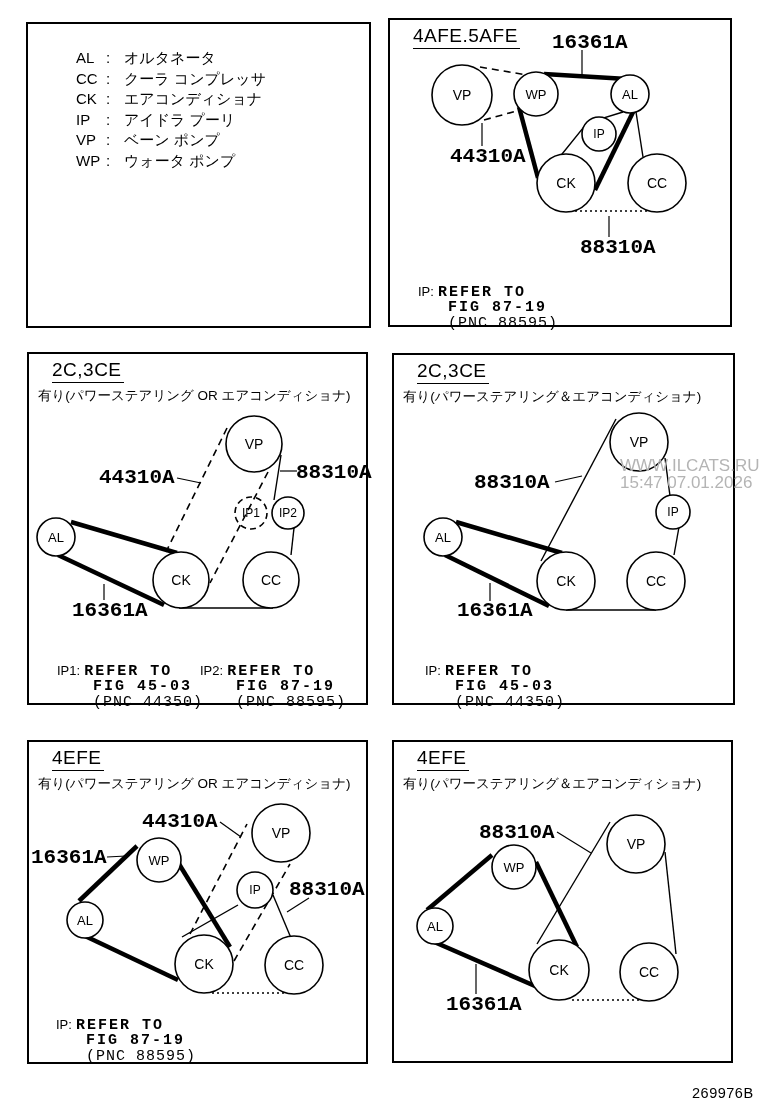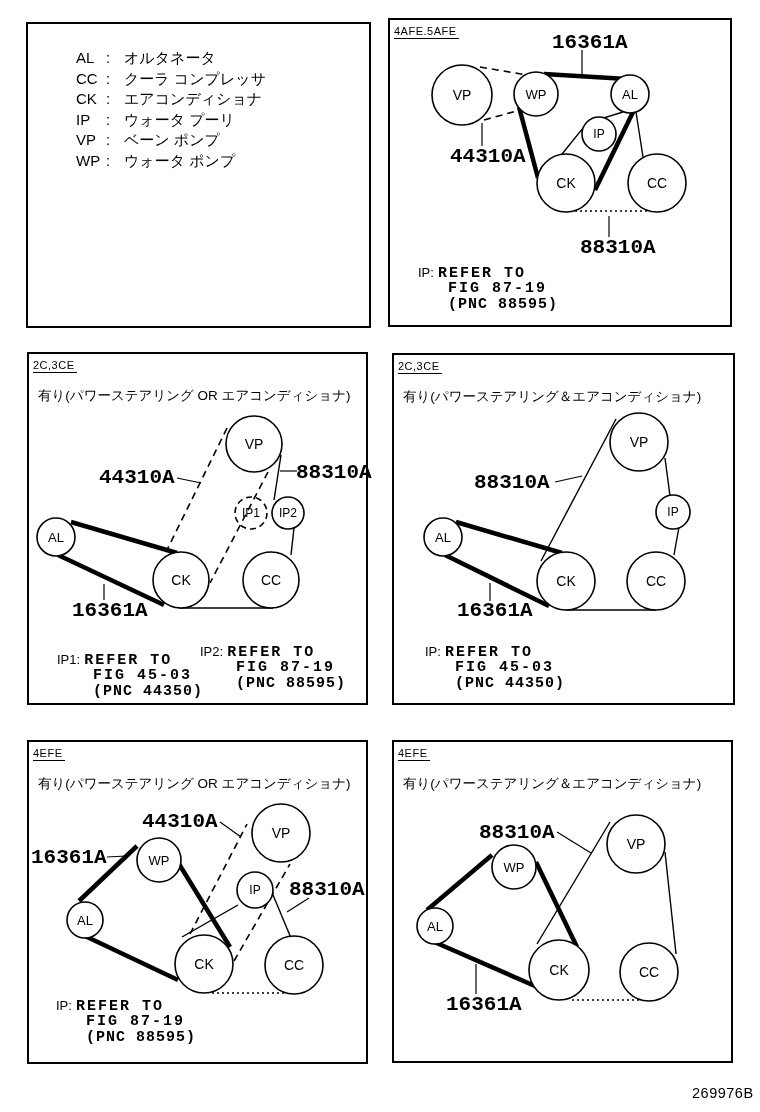--- a/index.html
+++ b/index.html
@@ -1,29 +1,29 @@
 <!DOCTYPE html>
 <html><head>
 <meta charset="utf-8">
 <style>
   html,body{margin:0;padding:0;background:#fff;}
   #page{position:relative;width:760px;height:1112px;background:#fff;overflow:hidden;
         font-family:"Liberation Sans","DejaVu Sans",sans-serif;color:#000;}
   .panel{position:absolute;border:2px solid #000;background:#fff;box-sizing:border-box;}
   .psvg{position:absolute;left:0;top:0;}
-  .hdr{position:absolute;left:4px;top:5px;font-size:11px;letter-spacing:.5px;
+  .hdr{position:absolute;left:23px;top:5px;font-size:19px;letter-spacing:.5px;
        border-bottom:1px solid #000;padding:0 2px 1px 0;white-space:nowrap;}
   .sub{position:absolute;left:9px;top:33px;font-size:13.5px;white-space:nowrap;}
   .plabel{position:absolute;font-family:"Liberation Mono","DejaVu Sans Mono",monospace;
           font-weight:700;font-size:21px;white-space:nowrap;line-height:1;}
   .note{position:absolute;font-family:"Liberation Mono","DejaVu Sans Mono",monospace;
-        font-size:15px;line-height:16px;white-space:nowrap;}
+        font-size:15px;line-height:16px;white-space:nowrap;margin-top:19px;}
   .nline{height:16px;}
   .nbold{font-weight:700;letter-spacing:2px;}
-  .nreg{font-weight:700;letter-spacing:1px;}
+  .nreg{font-weight:400;letter-spacing:1px;}
   .nprefix{font-family:"Liberation Sans","DejaVu Sans",sans-serif;font-size:13px;
            letter-spacing:0;margin-right:4px;}
   .ind{padding-left:30px;}
   .ind2{padding-left:36px;}
   .legend-rows{position:absolute;left:48px;top:24px;font-size:15px;line-height:20.5px;}
   .lrow{display:flex;}
   .labbr{width:30px;}
   .lcolon{width:18px;}
   .ldesc{white-space:nowrap;}
   .wm{position:absolute;left:620px;top:457px;color:#b4b4b4;font-size:17px;line-height:17px;
@@ -57,21 +57,21 @@
         <span class="ldesc">クーラ コンプレッサ</span>
       </div>
       <div class="lrow">
         <span class="labbr">CK</span>
         <span class="lcolon">:</span>
         <span class="ldesc">エアコンディショナ</span>
       </div>
       <div class="lrow">
         <span class="labbr">IP</span>
         <span class="lcolon">:</span>
-        <span class="ldesc">ウォータ プーリ</span>
+        <span class="ldesc">アイドラ プーリ</span>
       </div>
       <div class="lrow">
         <span class="labbr">VP</span>
         <span class="lcolon">:</span>
         <span class="ldesc">ベーン ポンプ</span>
       </div>
       <div class="lrow">
         <span class="labbr">WP</span>
         <span class="lcolon">:</span>
         <span class="ldesc">ウォータ ポンプ</span>
@@ -139,21 +139,21 @@
       <text class="pl-sm" x="259" y="159" text-anchor="middle" dominant-baseline="central">IP2</text>
       <text class="pl" x="27" y="183" text-anchor="middle" dominant-baseline="central">AL</text>
       <text class="pl-lg" x="152" y="226" text-anchor="middle" dominant-baseline="central">CK</text>
       <text class="pl-lg" x="242" y="226" text-anchor="middle" dominant-baseline="central">CC</text>
     </svg>
     <span class="hdr">2C,3CE</span>
     <span class="sub">有り(パワーステアリング OR エアコンディショナ)</span>
     <span class="plabel" style="left:70px;top:113px;">44310A</span>
     <span class="plabel" style="left:267px;top:108px;">88310A</span>
     <span class="plabel" style="left:43px;top:246px;">16361A</span>
-    <div class="note" style="left:28px;top:298px;">
+    <div class="note" style="left:28px;top:290px;">
       <div class="nline"><span class="nprefix">IP1:</span><span class="nbold">REFER TO</span></div>
       <div class="nline ind2"><span class="nbold">FIG 45-03</span></div>
       <div class="nline ind2 nreg">(PNC 44350)</div>
     </div>
     <div class="note" style="left:171px;top:290px;">
       <div class="nline"><span class="nprefix">IP2:</span><span class="nbold">REFER TO</span></div>
       <div class="nline ind2"><span class="nbold">FIG 87-19</span></div>
       <div class="nline ind2 nreg">(PNC 88595)</div>
     </div>
   </div>
@@ -248,16 +248,20 @@
       <text class="pl" x="41" y="184" text-anchor="middle" dominant-baseline="central">AL</text>
       <text class="pl-lg" x="165" y="228" text-anchor="middle" dominant-baseline="central">CK</text>
       <text class="pl-lg" x="255" y="230" text-anchor="middle" dominant-baseline="central">CC</text>
     </svg>
     <span class="hdr">4EFE</span>
     <span class="sub">有り(パワーステアリング＆エアコンディショナ)</span>
     <span class="plabel" style="left:85px;top:80px;">88310A</span>
     <span class="plabel" style="left:52px;top:252px;">16361A</span>
   </div>
 
+  <div class="wm">
+    <div>WWW.ILCATS.RU</div>
+    <div>15:47 07.01.2026</div>
+  </div>
 
   <span class="figcode">269976B</span>
 
 </div>
 
 </body></html>

